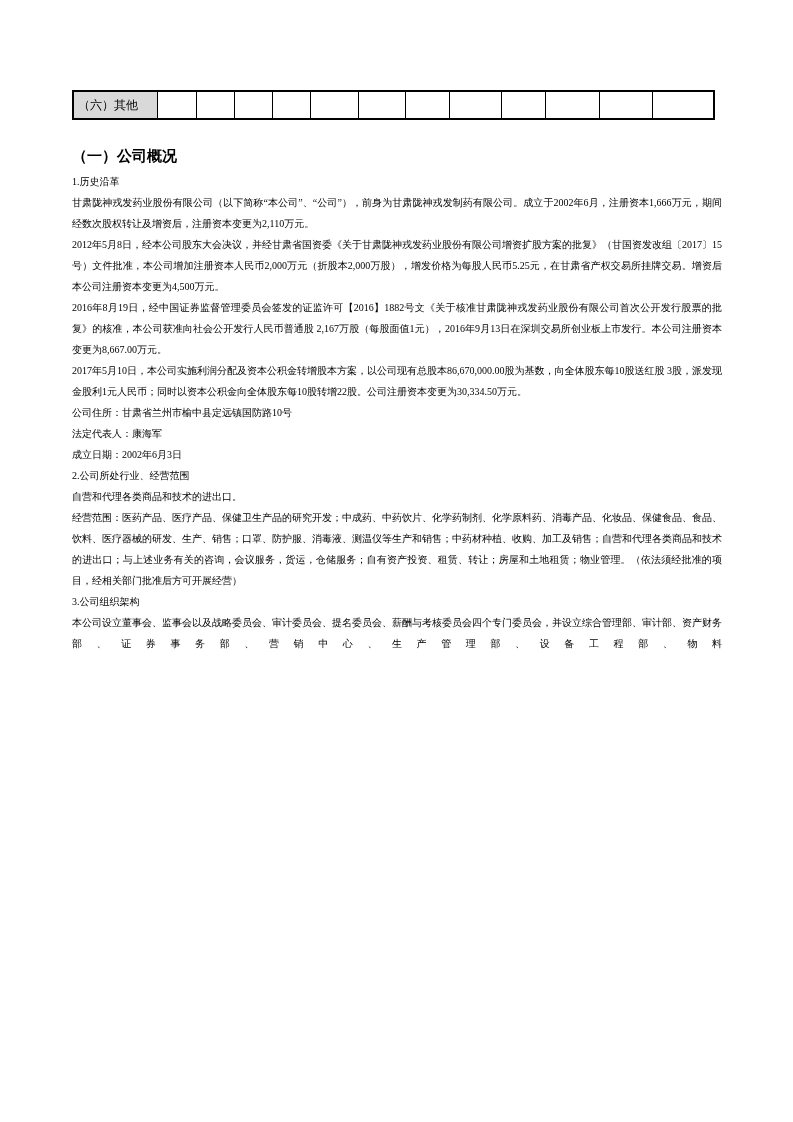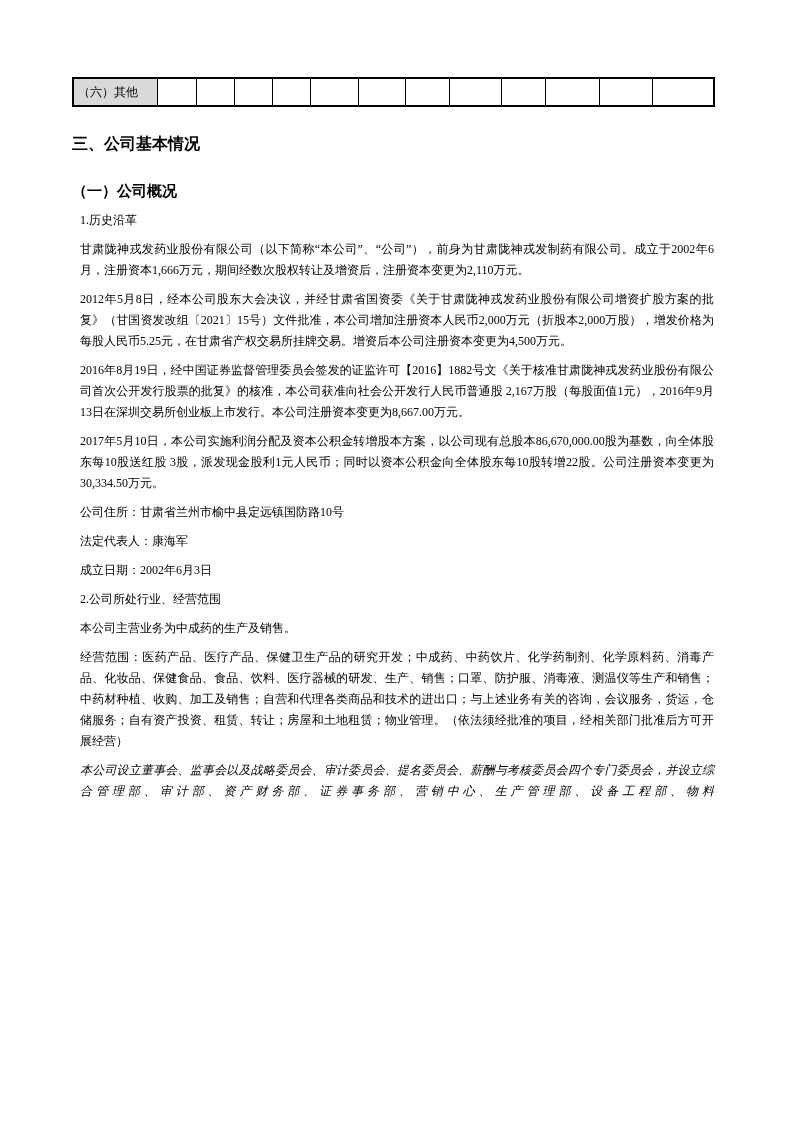--- a/index.html
+++ b/index.html
@@ -10,21 +10,21 @@
     height: 1122px;
     margin: 0 auto;
     background: #ffffff;
     font-family: "Liberation Serif", "DejaVu Serif", serif;
     color: #000000;
     overflow: hidden;
   }
   .content {
     position: absolute;
     left: 72px;
-    top: 77px;
+    top: 90px;
     width: 650px;
   }
   
   table.equity {
     border-collapse: collapse;
     table-layout: fixed;
     width: 641px;
     border: 2px solid #000;
     font-size: 12px;
     line-height: 20px;
@@ -52,26 +52,26 @@
     line-height: 22px;
   }
   h2.sub {
     margin-top: 26px;
     margin-bottom: 4px;
     font-size: 15px;
     font-weight: bold;
     line-height: 21px;
   }
   .bodytext p {
-    font-size: 12px;
+    font-size: 10px;
     line-height: 21px;
     text-align: justify;
-    margin: 8px;
+    margin: 0;
   }
-  .bodytext p.cut { text-align-last: justify; font-style: italic; }
+  .bodytext p.cut { text-align-last: justify; }
 </style>
 </head>
 <body>
 
 <div class="page">
   <div class="content">
 
     <table class="equity">
       <colgroup>
         <col style="width:84px">
@@ -100,32 +100,32 @@
         <td class="num-cell"></td>
         <td class="num-cell"></td>
         <td class="num-cell"></td>
         <td class="num-cell"></td>
         <td class="num-cell"></td>
         <td class="num-cell"></td>
       </tr>
     </tbody>
       </table>
 
-    <h1 class="sec">三、公司基本情况</h1>
     <h2 class="sub">（一）公司概况</h2>
 
     <div class="bodytext">
       <p>1.历史沿革</p>
       <p>甘肃陇神戎发药业股份有限公司（以下简称“本公司”、“公司”），前身为甘肃陇神戎发制药有限公司。成立于2002年6月，注册资本1,666万元，期间经数次股权转让及增资后，注册资本变更为2,110万元。</p>
-      <p>2012年5月8日，经本公司股东大会决议，并经甘肃省国资委《关于甘肃陇神戎发药业股份有限公司增资扩股方案的批复》（甘国资发改组〔2021〕15号）文件批准，本公司增加注册资本人民币2,000万元（折股本2,000万股），增发价格为每股人民币5.25元，在甘肃省产权交易所挂牌交易。增资后本公司注册资本变更为4,500万元。</p>
+      <p>2012年5月8日，经本公司股东大会决议，并经甘肃省国资委《关于甘肃陇神戎发药业股份有限公司增资扩股方案的批复》（甘国资发改组〔2017〕15号）文件批准，本公司增加注册资本人民币2,000万元（折股本2,000万股），增发价格为每股人民币5.25元，在甘肃省产权交易所挂牌交易。增资后本公司注册资本变更为4,500万元。</p>
       <p>2016年8月19日，经中国证券监督管理委员会签发的证监许可【2016】1882号文《关于核准甘肃陇神戎发药业股份有限公司首次公开发行股票的批复》的核准，本公司获准向社会公开发行人民币普通股 2,167万股（每股面值1元），2016年9月13日在深圳交易所创业板上市发行。本公司注册资本变更为8,667.00万元。</p>
       <p>2017年5月10日，本公司实施利润分配及资本公积金转增股本方案，以公司现有总股本86,670,000.00股为基数，向全体股东每10股送红股 3股，派发现金股利1元人民币；同时以资本公积金向全体股东每10股转增22股。公司注册资本变更为30,334.50万元。</p>
       <p>公司住所：甘肃省兰州市榆中县定远镇国防路10号</p>
       <p>法定代表人：康海军</p>
       <p>成立日期：2002年6月3日</p>
       <p>2.公司所处行业、经营范围</p>
-      <p>本公司主营业务为中成药的生产及销售。</p>
+      <p>自营和代理各类商品和技术的进出口。</p>
       <p>经营范围：医药产品、医疗产品、保健卫生产品的研究开发；中成药、中药饮片、化学药制剂、化学原料药、消毒产品、化妆品、保健食品、食品、饮料、医疗器械的研发、生产、销售；口罩、防护服、消毒液、测温仪等生产和销售；中药材种植、收购、加工及销售；自营和代理各类商品和技术的进出口；与上述业务有关的咨询，会议服务，货运，仓储服务；自有资产投资、租赁、转让；房屋和土地租赁；物业管理。（依法须经批准的项目，经相关部门批准后方可开展经营）</p>
+      <p>3.公司组织架构</p>
       <p class="cut">本公司设立董事会、监事会以及战略委员会、审计委员会、提名委员会、薪酬与考核委员会四个专门委员会，并设立综合管理部、审计部、资产财务部、证券事务部、营销中心、生产管理部、设备工程部、物料</p>
     </div>
 
   </div>
 </div>
 
 </body></html>

